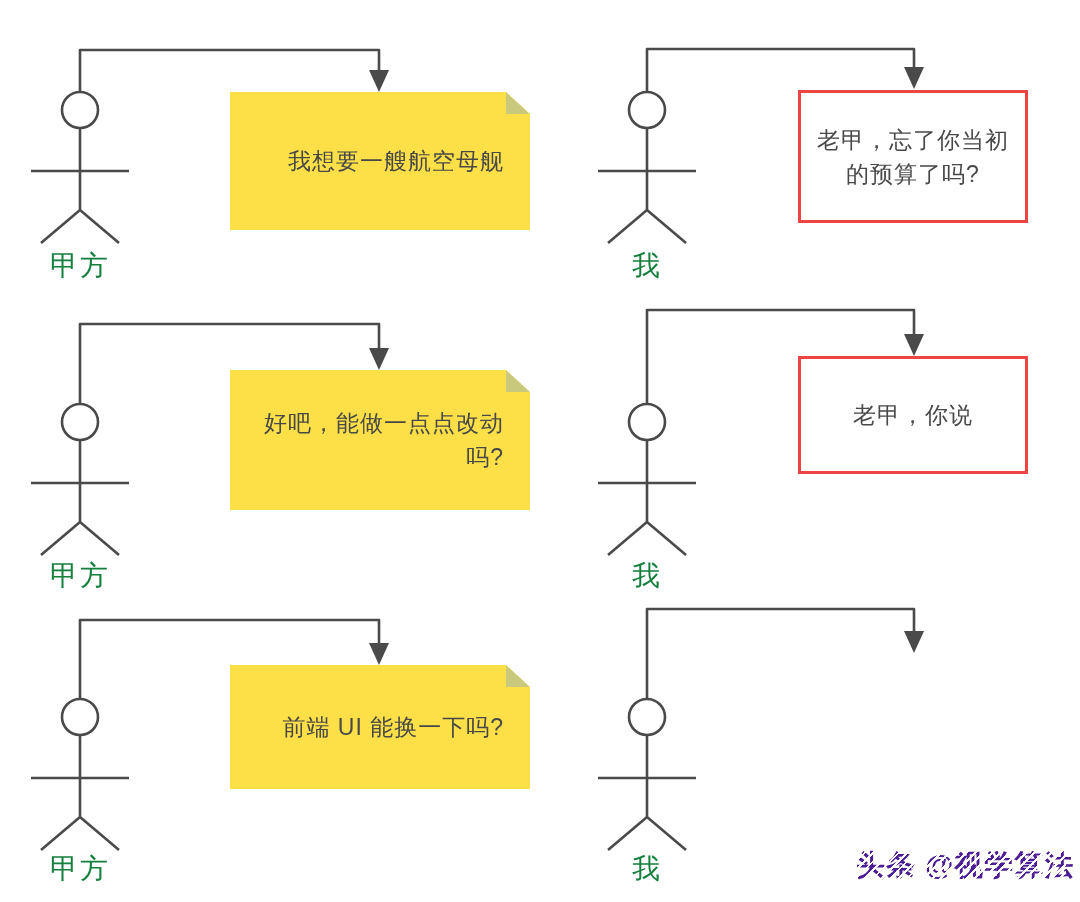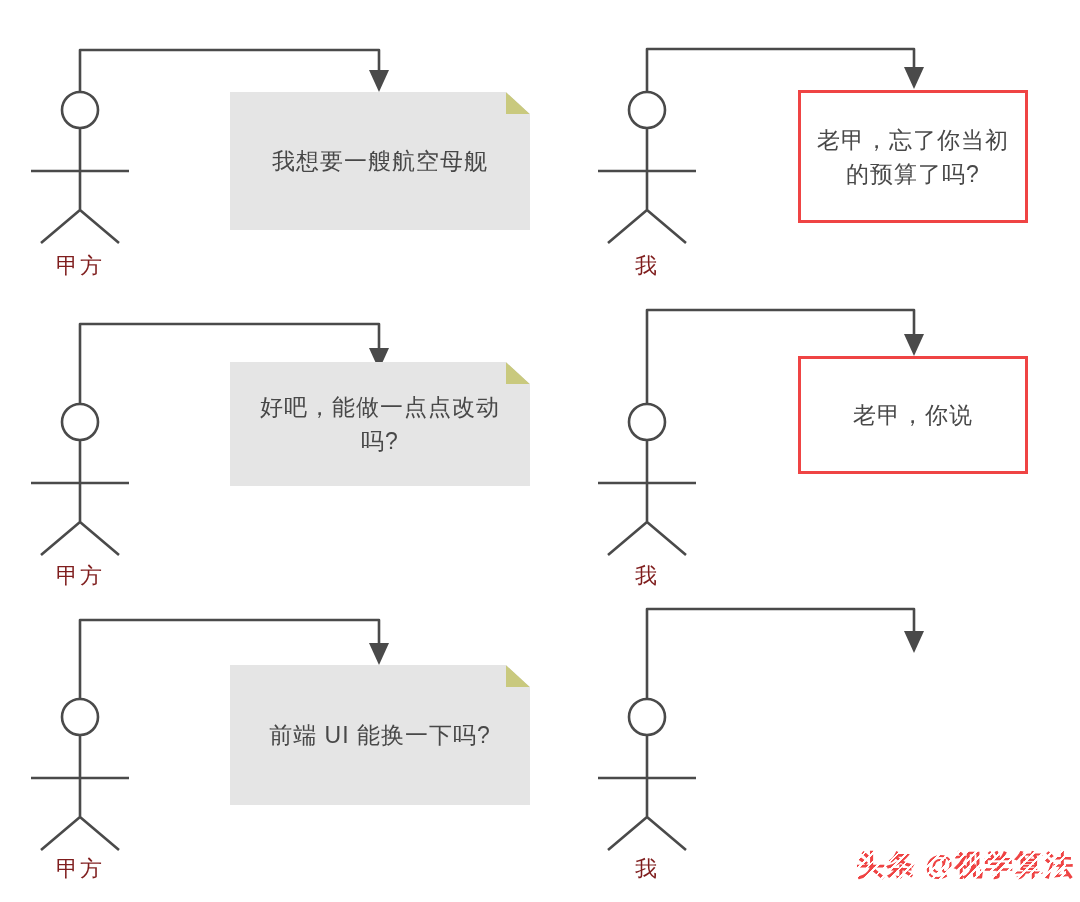--- a/index.html
+++ b/index.html
@@ -6,38 +6,38 @@
   .canvas{
     position:relative;width:1080px;height:902px;background:#ffffff;overflow:hidden;
     font-family:"Liberation Sans","DejaVu Sans",sans-serif;
   }
   .layer{position:absolute;left:0;top:0;width:1080px;height:902px;}
   .bubble{
     position:absolute;display:flex;align-items:center;justify-content:center;
     box-sizing:border-box;text-align:center;
     color:#484848;font-size:23px;line-height:34px;letter-spacing:1px;
   }
-  .note{background:#e5e5e5;}
+  .note{background:#fde047;text-align:right;}
   .note .fold{
     position:absolute;top:0;right:0;width:24px;height:22px;
     background:#c9c97e;
     clip-path:polygon(0 0,100% 100%,0 100%);
   }
   .note{clip-path:polygon(0 0,calc(100% - 24px) 0,100% 22px,100% 100%,0 100%);}
   .rect-box{background:#ffffff;border:3px solid #ef4444;}
   .bubble .txt{display:block;}
   .note .txt{width:248px;}
   .rect-box .txt{width:200px;}
   .actor-label{
     position:absolute;transform:translate(-50%,-50%);
-    color:#7f1d1d;font-size:22px;letter-spacing:2px;white-space:nowrap;
+    color:#15803d;font-size:28px;letter-spacing:2px;white-space:nowrap;
   }
   .watermark{
     position:absolute;left:856px;top:846px;width:210px;height:40px;
-    color:#ef4444;font-size:29px;font-weight:700;letter-spacing:1px;white-space:nowrap;
+    color:#4c1d95;font-size:29px;font-weight:700;letter-spacing:1px;white-space:nowrap;
   }
   .watermark::after{
     content:"";position:absolute;inset:0;
     background:repeating-linear-gradient(135deg,transparent 0 4px,#ffffff 4px 6px);
   }
 </style>
 </head>
 <body>
 
 <div class="canvas">
@@ -89,30 +89,30 @@
 
   <div class="bubble note" style="left:230px;top:92px;width:300px;height:138px">
     <span class="fold"></span>
     <span class="txt">我想要一艘航空母舰</span>
   </div>
 
   <div class="bubble rect-box" style="left:798px;top:90px;width:230px;height:133px">
     <span class="txt">老甲，忘了你当初的预算了吗?</span>
   </div>
 
-  <div class="bubble note" style="left:230px;top:362px;width:300px;height:124px">
+  <div class="bubble note" style="left:230px;top:370px;width:300px;height:140px">
     <span class="fold"></span>
     <span class="txt">好吧，能做一点点改动吗?</span>
   </div>
 
   <div class="bubble rect-box" style="left:798px;top:356px;width:230px;height:118px">
     <span class="txt">老甲，你说</span>
   </div>
 
-  <div class="bubble note" style="left:230px;top:665px;width:300px;height:140px">
+  <div class="bubble note" style="left:230px;top:665px;width:300px;height:124px">
     <span class="fold"></span>
     <span class="txt">前端 UI 能换一下吗?</span>
   </div>
 
 
   <div class="actor-label" style="left:80px;top:266px">甲方</div>
   <div class="actor-label" style="left:647px;top:266px">我</div>
   <div class="actor-label" style="left:80px;top:576px">甲方</div>
   <div class="actor-label" style="left:647px;top:576px">我</div>
   <div class="actor-label" style="left:80px;top:869px">甲方</div>

